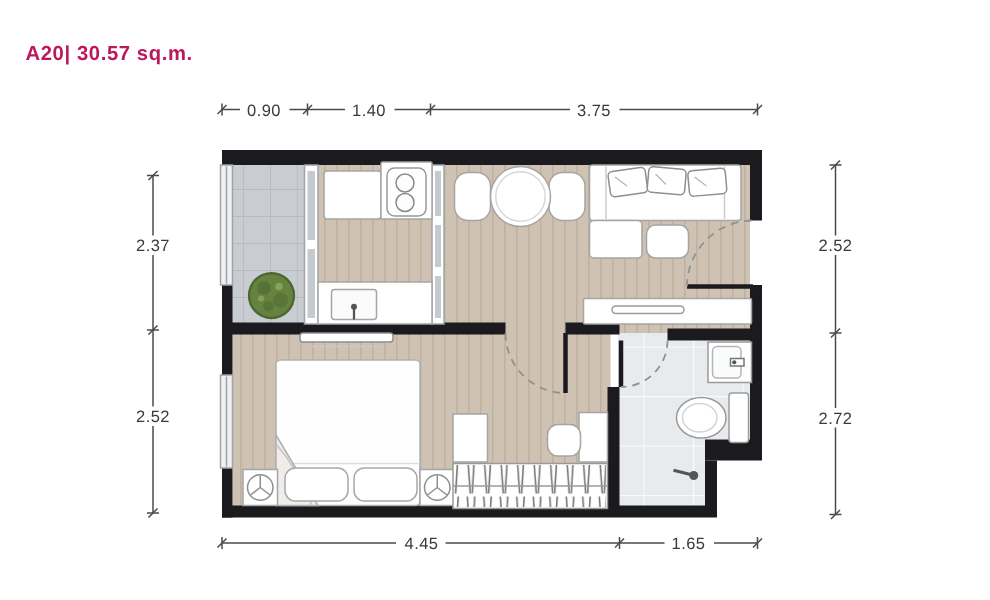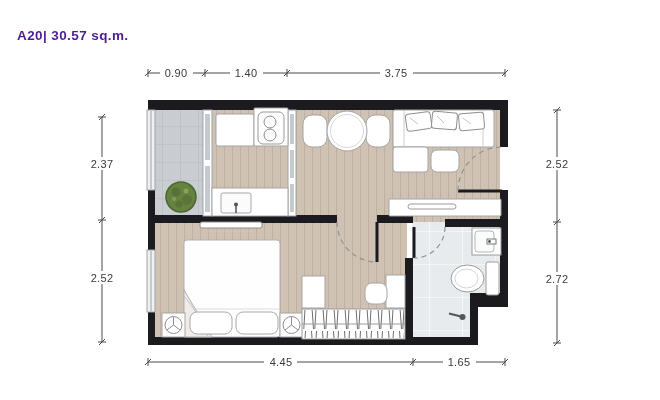--- a/index.html
+++ b/index.html
@@ -1,20 +1,20 @@
 <!DOCTYPE html>
 <html style="--wall: #1b1b1f; --wood-floor: #cfc2b2; --wood-line: #bfb1a1; --balcony-tile: #c9cdd2; --balcony-grout: #b6bbc2; --bath-tile: #e7ebed; --bath-grout: #f8fafb; --furn-fill: #ffffff; --furn-stroke: #a5a5a5; --plant-green: #66823f; --plant-dark: #4d6530; --glass: #c5cacf; --dim-line: #4a4a4a; --dim-text: #3a3a3a; --door-arc: #8d9297;"><head>
 <meta charset="utf-8">
 <style>
   html,body{margin:0;padding:0;background:#ffffff;}
   body{width:660px;height:400px;overflow:hidden;font-family:"Liberation Sans",sans-serif;}
   .canvas{position:relative;width:660px;height:400px;background:#fff;}
   .plan-title{
     position:absolute;left:17px;top:28px;
-    font-size:13.5px;font-weight:bold;color:#4c1d95;letter-spacing:.4px;
+    font-size:13.5px;font-weight:bold;color:#be185d;letter-spacing:.4px;
   }
   svg text.dim{
     font-family:"Liberation Sans",sans-serif;
     font-size:11px;fill:var(--dim-text,#3a3a3a);letter-spacing:.3px;
   }
 </style>
 </head>
 <body>
 
 <div class="canvas">

